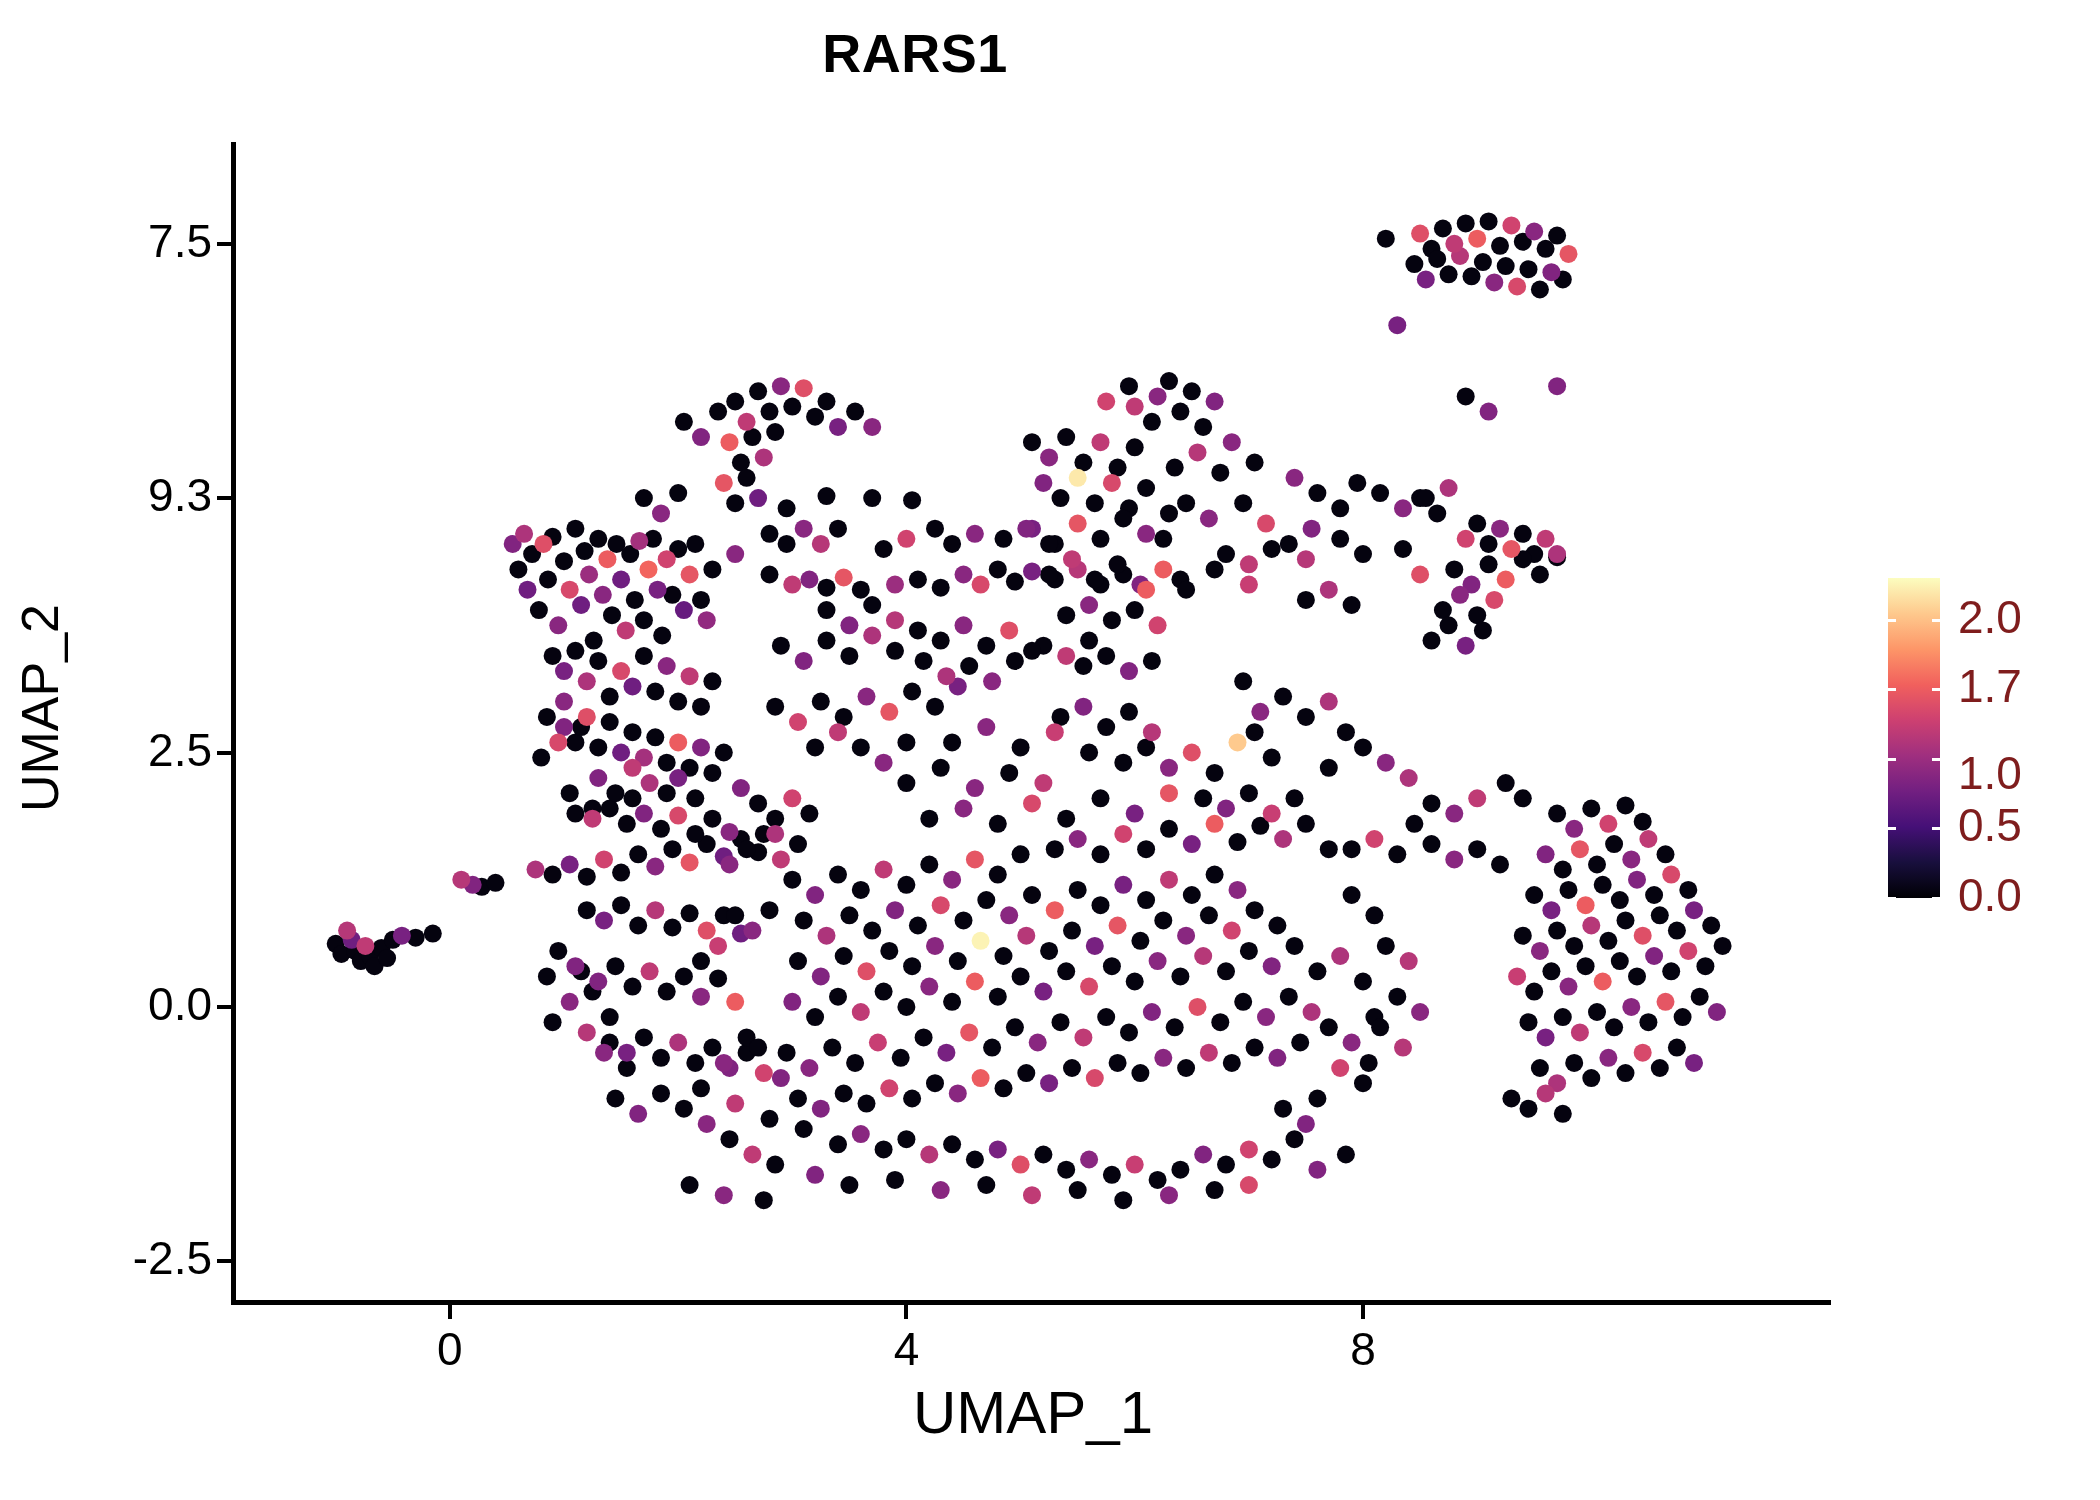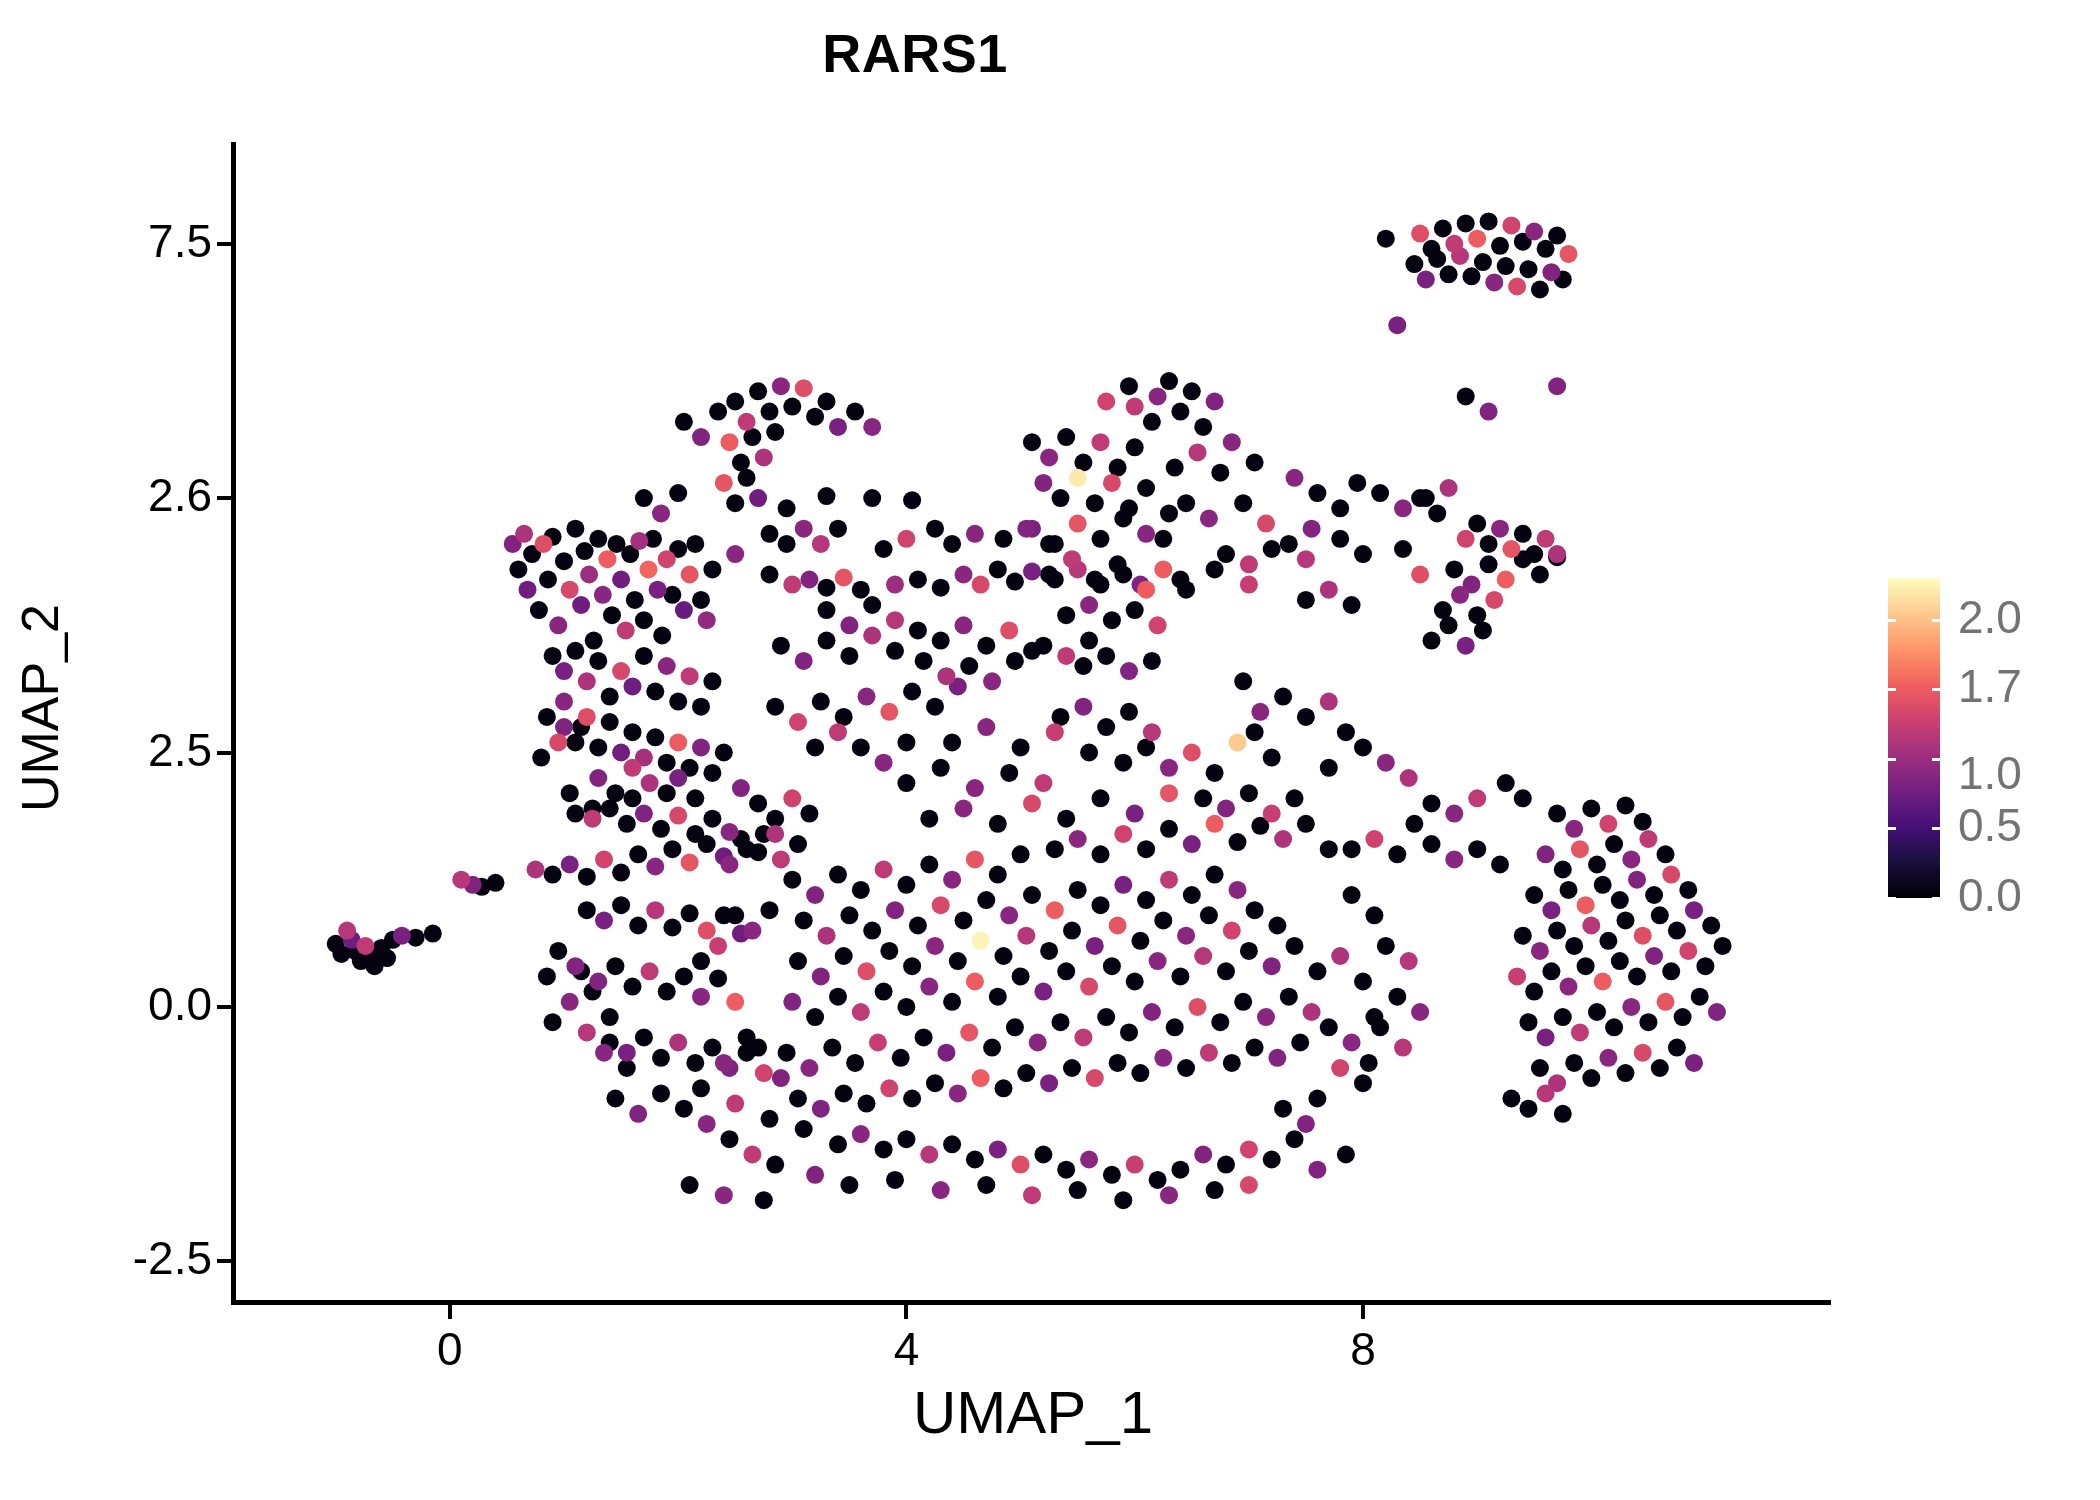--- a/index.html
+++ b/index.html
@@ -125,21 +125,21 @@
     height: 3px;
     background: #ffffff;
   }
   .legend-tick.right {
     left: 44px;
   }
   .legend-label {
     position: absolute;
     left: 70px;
     font-size: 46px;
-    color: #737373;
+    color: #7f1d1d;
     white-space: nowrap;
   }
 </style>
 </head>
 <body>
 
 <div id="figure">
 
   <div id="plot-title">RARS1</div>
 
@@ -151,21 +151,21 @@
   <div class="axis-line" id="x-axis-line"></div>
 
   <div id="y-ticks">
       <div class="tick-mark tick-y" style="top: 1259.3px;"></div>
       <div class="tick-label-y" style="top: 1231.3px;">-2.5</div>
       <div class="tick-mark tick-y" style="top: 1004.91px;"></div>
       <div class="tick-label-y" style="top: 976.912px;">0.0</div>
       <div class="tick-mark tick-y" style="top: 750.526px;"></div>
       <div class="tick-label-y" style="top: 722.526px;">2.5</div>
       <div class="tick-mark tick-y" style="top: 496.14px;"></div>
-      <div class="tick-label-y" style="top: 468.14px;">2.6</div>
+      <div class="tick-label-y" style="top: 468.14px;">9.3</div>
       <div class="tick-mark tick-y" style="top: 241.754px;"></div>
       <div class="tick-label-y" style="top: 213.754px;">7.5</div>
     </div>
   <div id="x-ticks">
       <div class="tick-mark tick-x" style="left: 447.871px;"></div>
       <div class="tick-label-x" style="left: 389.871px;">0</div>
       <div class="tick-mark tick-x" style="left: 904.443px;"></div>
       <div class="tick-label-x" style="left: 846.443px;">4</div>
       <div class="tick-mark tick-x" style="left: 1361.01px;"></div>
       <div class="tick-label-x" style="left: 1303.01px;">8</div>

